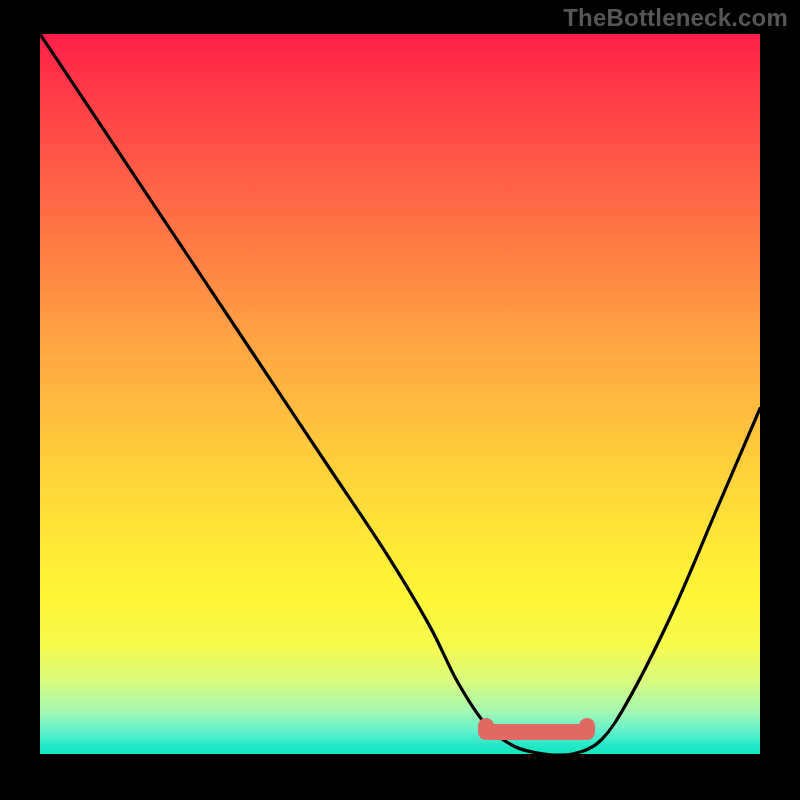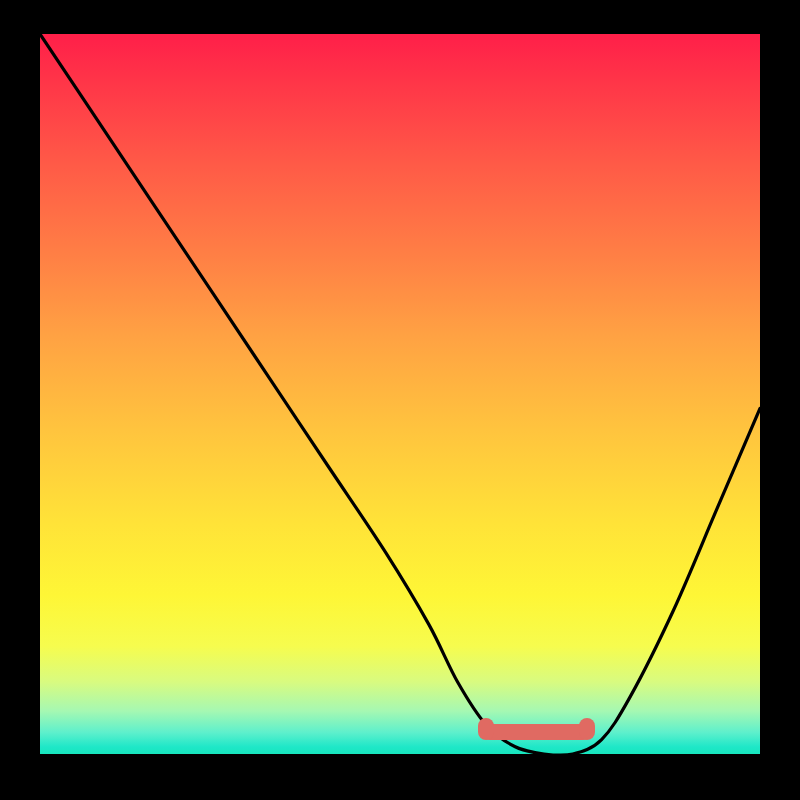--- a/index.html
+++ b/index.html
@@ -69,20 +69,21 @@
     width: 16px;
     height: 22px;
     background: #e06a62;
     border-radius: 8px;
   }
 </style>
 </head>
 <body>
 
 <div class="frame">
+  <div class="watermark">TheBottleneck.com</div>
 
   <div class="plot">
     <svg class="curve" viewBox="0 0 720 720" preserveAspectRatio="none">
       <path id="curve-path" fill="none" stroke="#000" stroke-width="3.2" stroke-linecap="round" d="M 0,0 C 9.6,14.399999999999997 38.400000000000006,57.59999999999998 57.6,86.39999999999998 C 76.8,115.19999999999997 96,143.99999999999994 115.2,172.79999999999995 C 134.4,201.59999999999997 153.6,230.39999999999998 172.79999999999998,259.2 C 191.99999999999997,288 211.2,316.79999999999995 230.4,345.59999999999997 C 249.60000000000002,374.4 268.8,403.2 288,432 C 307.2,460.8 328.79999999999995,492 345.59999999999997,518.4 C 362.4,544.8 376.8,568.8 388.8,590.4 C 400.8,612 408,631.2 417.59999999999997,648 C 427.19999999999993,664.8 436.79999999999995,680.4000000000001 446.4,691.2 C 456,702 465.6,708 475.20000000000005,712.8 C 484.80000000000007,717.5999999999999 494.4,718.8 503.99999999999994,720 C 513.5999999999999,721.2 523.1999999999999,722.4 532.8,720 C 542.4,717.6 552,715.2 561.6,705.6 C 571.2,696 578.4,684 590.4,662.4 C 602.4,640.8 619.2,607.2 633.6,576 C 648,544.8 662.4,508.79999999999995 676.8,475.2 C 691.1999999999999,441.6 712.8,391.20000000000005 720,374.40000000000003"></path>
     </svg>
 
     <div id="opt-band" class="band" style="left: 442.4px; width: 108.8px; top: 690.4px;"></div>
     <div id="dot-left" class="dot" style="left: 438.4px; top: 684.4px;"></div>
     <div id="dot-right" class="dot" style="left: 539.2px; top: 684.4px;"></div>
   </div>

